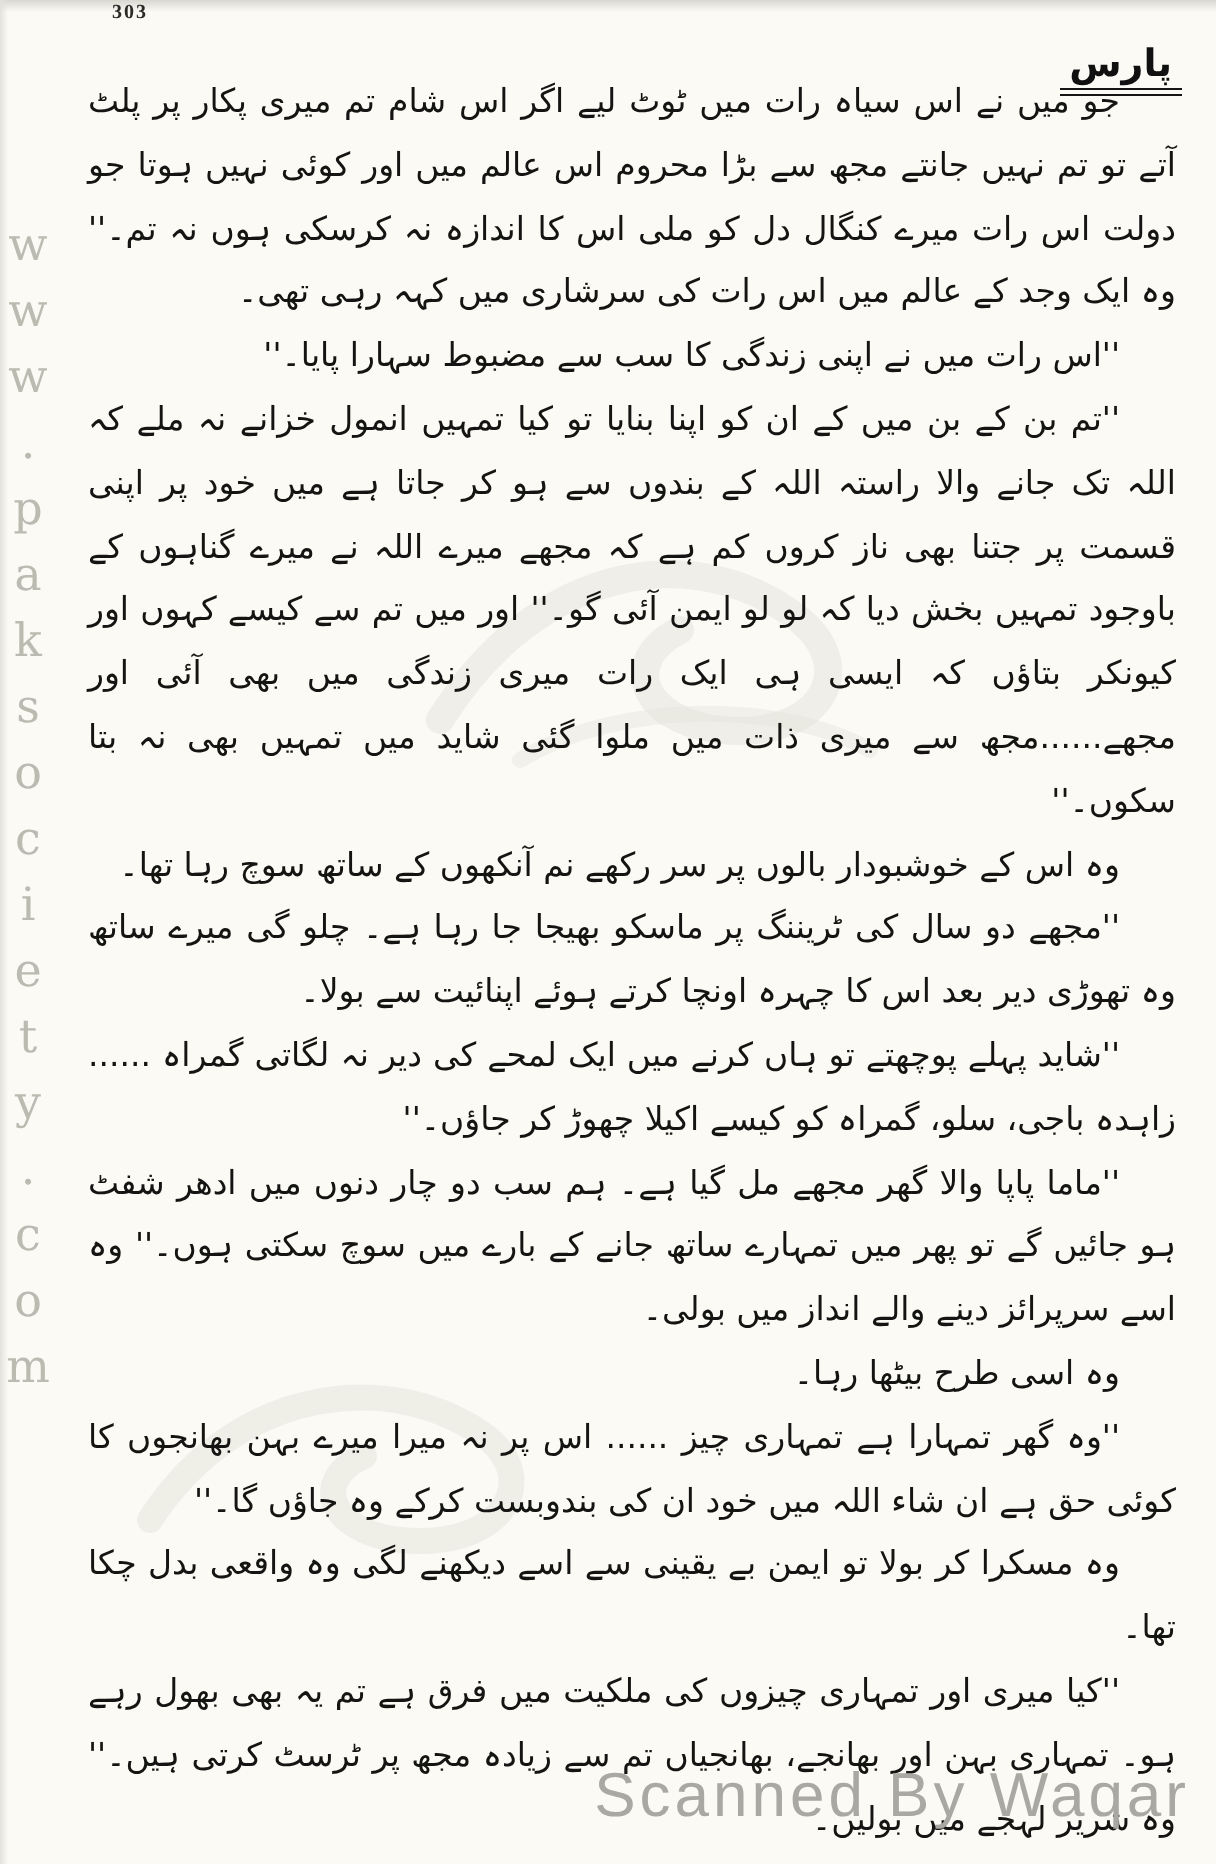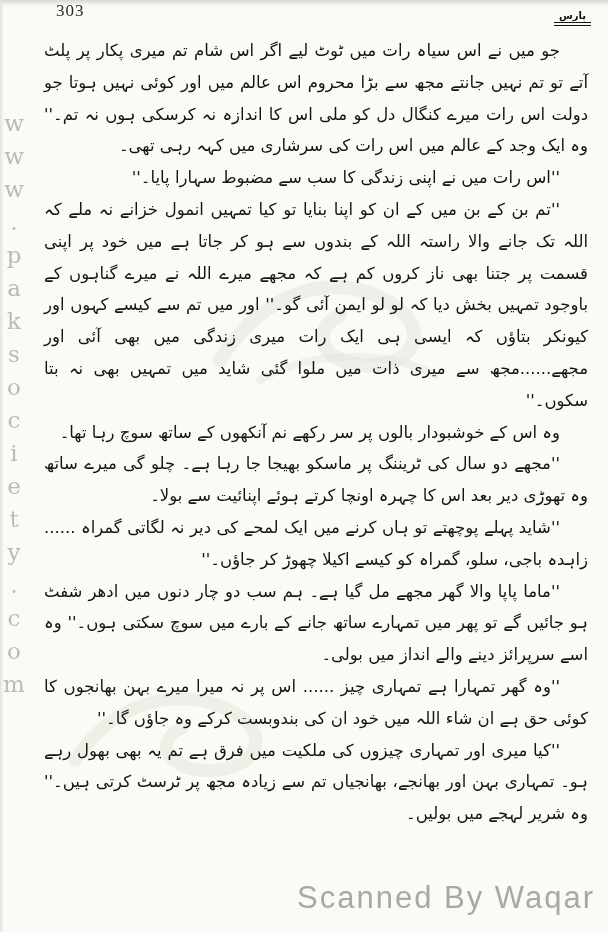--- a/index.html
+++ b/index.html
@@ -15,27 +15,27 @@
     position:absolute; top:0; left:0; right:0; height:6px;
     background:linear-gradient(#d8d7d0, rgba(216,215,208,0));
   }
   .scan-edge-left {
     position:absolute; top:0; bottom:0; left:0; width:4px;
     background:linear-gradient(90deg,#e3e2da, rgba(227,226,218,0));
   }
   .page-number {
     position:absolute; top:1px; left:56px;
     font-family:"Liberation Serif", serif;
-    font-weight:normal; font-size:17px; color:#2b2b28; letter-spacing:1px;
+    font-weight:bold; font-size:10px; color:#2b2b28; letter-spacing:1px;
     z-index:5;
   }
   .book-title {
-    position:absolute; top:10px; right:17px;
+    position:absolute; top:21px; right:17px;
     direction:rtl;
-    font-size:10px; font-weight:bold; color:#101010;
+    font-size:19px; font-weight:bold; color:#101010;
     border-bottom:4px double #151515;
     padding:0 5px 1px 5px;
     z-index:5;
   }
   .text-body {
     position:absolute; top:35px; left:44px; right:20px;
     direction:rtl;
     text-align:justify;
     font-size:16.5px;
     line-height:31.8px;
@@ -89,17 +89,19 @@
 </svg>
 
 <div class="text-body" id="paragraphs">
     <p class="para">جو میں نے اس سیاہ رات میں ٹوٹ لیے اگر اس شام تم میری پکار پر پلٹ آتے تو تم نہیں جانتے مجھ سے بڑا محروم اس عالم میں اور کوئی نہیں ہوتا جو دولت اس رات میرے کنگال دل کو ملی اس کا اندازہ نہ کرسکی ہوں نہ تم۔'' وہ ایک وجد کے عالم میں اس رات کی سرشاری میں کہہ رہی تھی۔</p>
     <p class="para">''اس رات میں نے اپنی زندگی کا سب سے مضبوط سہارا پایا۔''</p>
     <p class="para">''تم بن کے بن میں کے ان کو اپنا بنایا تو کیا تمہیں انمول خزانے نہ ملے کہ اللہ تک جانے والا راستہ اللہ کے بندوں سے ہو کر جاتا ہے میں خود پر اپنی قسمت پر جتنا بھی ناز کروں کم ہے کہ مجھے میرے اللہ نے میرے گناہوں کے باوجود تمہیں بخش دیا کہ لو لو ایمن آئی گو۔'' اور میں تم سے کیسے کہوں اور کیونکر بتاؤں کہ ایسی ہی ایک رات میری زندگی میں بھی آئی اور مجھے......مجھ سے میری ذات میں ملوا گئی شاید میں تمہیں بھی نہ بتا سکوں۔''</p>
     <p class="para">وہ اس کے خوشبودار بالوں پر سر رکھے نم آنکھوں کے ساتھ سوچ رہا تھا۔</p>
     <p class="para">''مجھے دو سال کی ٹریننگ پر ماسکو بھیجا جا رہا ہے۔ چلو گی میرے ساتھ وہ تھوڑی دیر بعد اس کا چہرہ اونچا کرتے ہوئے اپنائیت سے بولا۔</p>
     <p class="para">''شاید پہلے پوچھتے تو ہاں کرنے میں ایک لمحے کی دیر نہ لگاتی گمراہ ...... زاہدہ باجی، سلو، گمراہ کو کیسے اکیلا چھوڑ کر جاؤں۔''</p>
     <p class="para">''ماما پاپا والا گھر مجھے مل گیا ہے۔ ہم سب دو چار دنوں میں ادھر شفٹ ہو جائیں گے تو پھر میں تمہارے ساتھ جانے کے بارے میں سوچ سکتی ہوں۔'' وہ اسے سرپرائز دینے والے انداز میں بولی۔</p>
+    <p class="para">وہ اسی طرح بیٹھا رہا۔</p>
     <p class="para">''وہ گھر تمہارا ہے تمہاری چیز ...... اس پر نہ میرا میرے بہن بھانجوں کا کوئی حق ہے ان شاء اللہ میں خود ان کی بندوبست کرکے وہ جاؤں گا۔''</p>
+    <p class="para">وہ مسکرا کر بولا تو ایمن بے یقینی سے اسے دیکھنے لگی وہ واقعی بدل چکا تھا۔</p>
     <p class="para">''کیا میری اور تمہاری چیزوں کی ملکیت میں فرق ہے تم یہ بھی بھول رہے ہو۔ تمہاری بہن اور بھانجے، بھانجیاں تم سے زیادہ مجھ پر ٹرسٹ کرتی ہیں۔'' وہ شریر لہجے میں بولیں۔</p>
   </div>
 
 <div class="scanned-by">Scanned By Waqar</div>
 
 </body></html>

